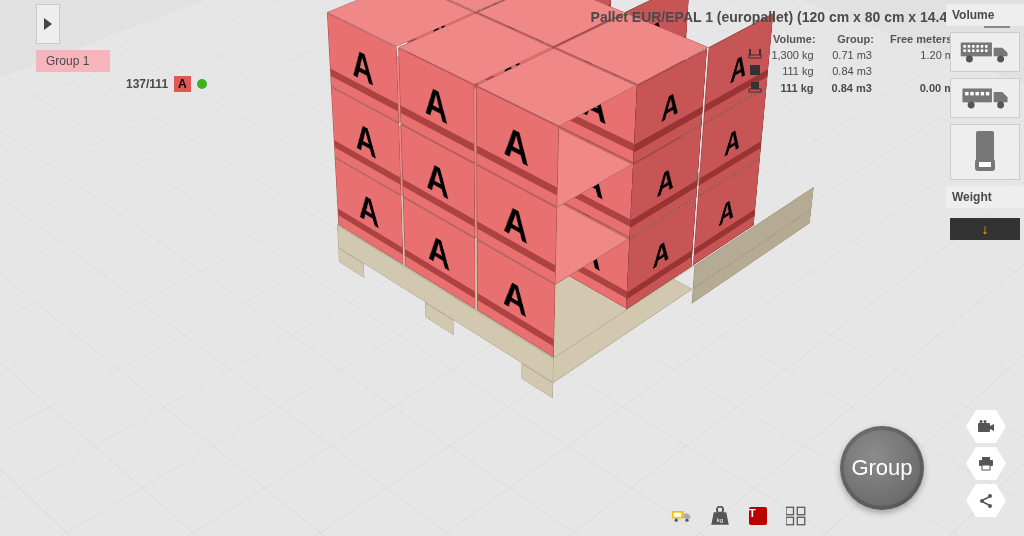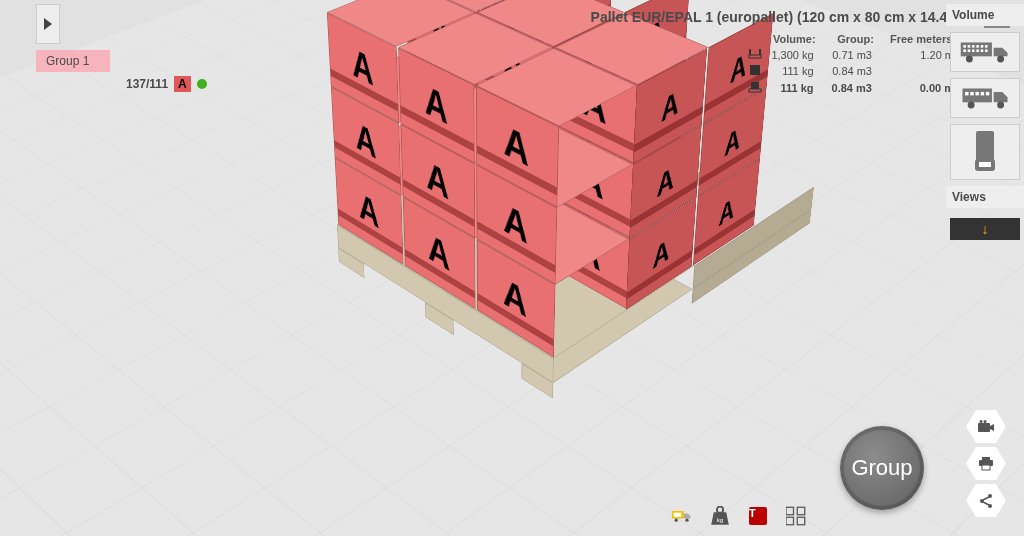--- a/index.html
+++ b/index.html
@@ -608,21 +608,21 @@
   </div>
 
   <div class="rbtn" style="height:56px;">
     <svg width="30" height="46" viewBox="0 0 30 46">
       <rect x="6" y="2" width="18" height="30" rx="2" fill="#777"></rect>
       <rect x="5" y="30" width="20" height="12" rx="3" fill="#777"></rect>
       <rect x="9" y="33" width="12" height="5" fill="#fff"></rect>
     </svg>
   </div>
 
-  <div class="section-label">Views</div>
+  <div class="section-label">Weight</div>
   <div class="weight-block">
     <span class="weight-arrow">↓</span>
   </div>
 </div>
 
 <div class="left-sidebar">
   <div class="expand-btn">
     <span class="tri-right"></span>
   </div>
   <div class="group-tab">Group 1</div>

